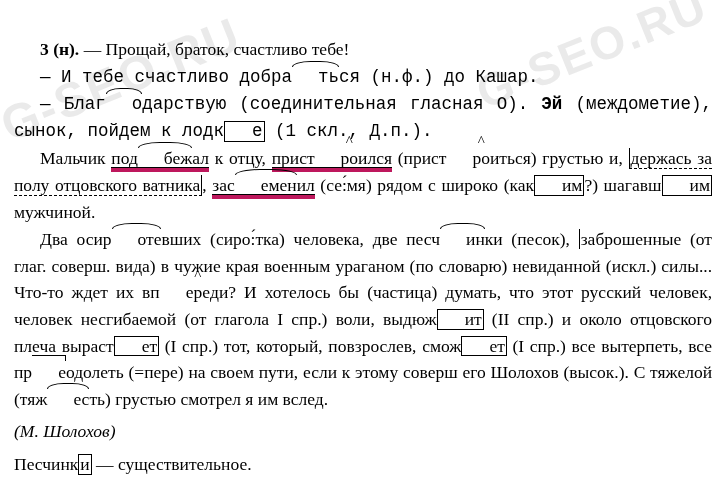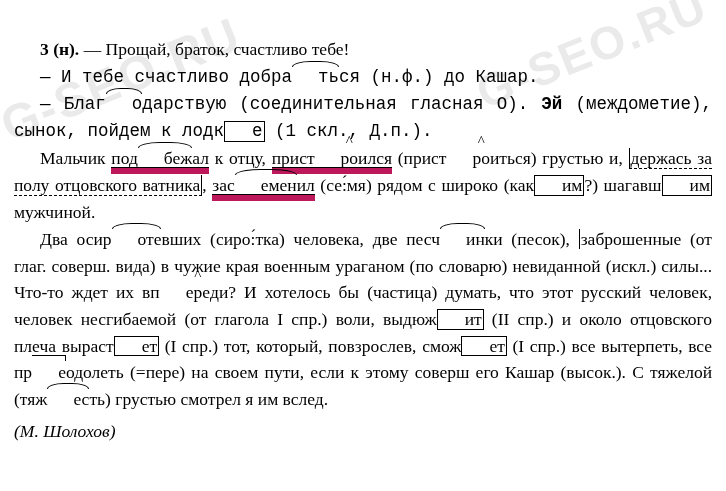--- a/index.html
+++ b/index.html
@@ -69,21 +69,21 @@
   }
   .dash-line {
     margin: 0 0 1px 0;
     font-family: Liberation Mono, monospace;
   }
   .num {
     font-weight: bold;
   }
   
   .u  { text-decoration-thickness: 1px; text-underline-offset: 2px; }
-  .uu { border-bottom: 6px solid #be185d; box-shadow: inset 0 -4px 0 -3px #000; padding-bottom: 0px; }
+  .uu { border-bottom: 4px solid #be185d; box-shadow: inset 0 -4px 0 -3px #000; padding-bottom: 0px; }
   .wavy { text-decoration-style: wavy; text-decoration-thickness: 1px; text-underline-offset: 2px;}
   .dotline { border-bottom: 1px dashed #000; }
   
   .root {
     position: relative;
     display: inline-block;
   }
   .root::before {
     content: "";
     position: absolute;
@@ -215,23 +215,27 @@
       <span class="u">тот,</span>
       <span class="u">который,</span>
       <span class="u">повзрослев,</span>
       <span class="u">смож<span class="ending">ет</span></span>
       <span>(I спр.) все</span>
       <span class="u">вытерпеть</span><span>, все</span>
       <span class="u">пр<span class="prefix">е</span>одолеть</span>
       <span>(=пере) на своем пути, если к этому</span>
       <span class="u">соверш</span>
       <span>его</span>
-      <span class="u">Кашар</span>
+      <span class="u">Шолохов</span>
       <span>(высок.). С тяжелой</span>
       <span>(тяж<span class="root">ес</span>ть)</span>
       <span>грустью смотрел я им вслед.</span>
     </p>
 
     <p class="author">(М. Шолохов)</p>
 
+    <p class="last">
+      <span class="u">Песчинк<span class="ending">и</span></span>
+      <span>— существительное.</span>
+    </p>
 
   </div>
 </div>
 
 </body></html>

